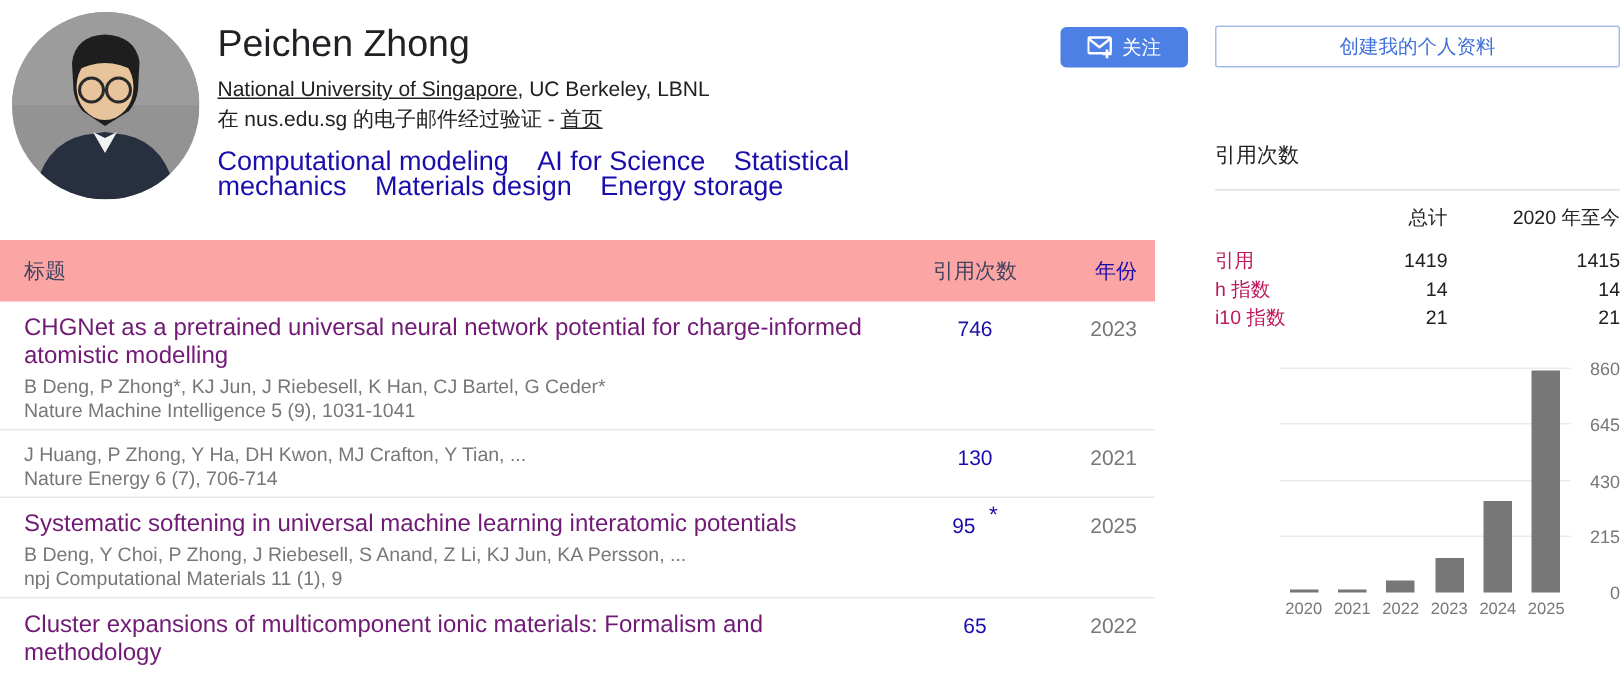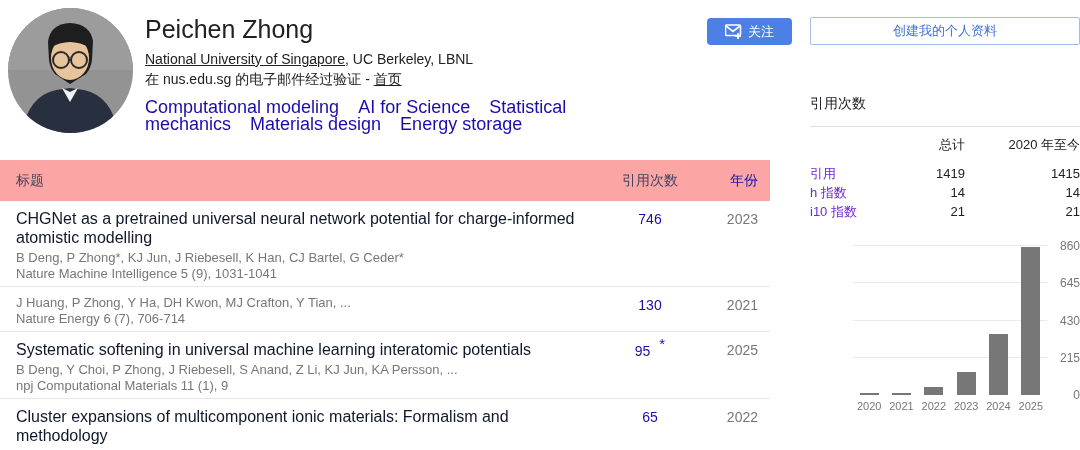--- a/index.html
+++ b/index.html
@@ -33,36 +33,36 @@
   
   .papers { position:absolute; left:0; top:160px; width:770px; }
   .papers-header { display:flex; align-items:center; height:41px; background:#fca5a5;
     font-size:14px; color:#43435e; }
   .ph-title { flex:1; padding-left:16px; }
   .ph-cites { width:100px; text-align:center; }
   .ph-year  { width:70px; text-align:right; padding-right:12px; color:#1a0dab; cursor:pointer; }
 
   .paper-row { display:flex; padding:8px 0 4px 0; border-bottom:1px solid #e8e8e8; }
   .p-main { flex:1; padding-left:16px; }
-  .p-title { display:block; font-size:16px; line-height:19px; color:#0f172a;
+  .p-title { display:block; font-size:16px; line-height:19px; color:#701a75;
     text-decoration:none; cursor:pointer; margin-bottom:3px; }
   .p-authors, .p-venue { font-size:13px; line-height:16px; color:#777; }
   .p-cites { width:100px; text-align:center; font-size:14px; padding-top:2px; position:relative; }
   .p-cites a { color:#1a0dab; text-decoration:none; cursor:pointer; }
   .p-star { color:#1a0dab; font-size:15px; position:relative; top:-7px; margin-left:9px; }
   .p-year { width:70px; text-align:right; padding-right:12px; font-size:14px;
     color:#777; padding-top:2px; }
 
   
   .citedby { position:absolute; left:810px; top:95px; width:270px; }
   .cb-title { font-size:14px; color:#202124; margin-bottom:13px; }
   .cb-table { width:100%; border-top:1px solid #e0e0e0; padding-top:8px; font-size:13px;margin-top:12px; }
   .cb-row { display:flex; line-height:19px; }
   .cb-head { color:#777; margin-bottom:10px; }
-  .cb-label { flex:1; color:#6d28d9; }
+  .cb-label { flex:1; color:#be185d; }
   .cb-all { width:75px; text-align:right; color:#202124; }
   .cb-since { width:115px; text-align:right; color:#202124; }
 
   
   .chart { position:absolute; left:853px; top:242px; width:227px; height:175px; }
   .chart-plot { position:absolute; left:0; top:4px; width:194px; height:149px; }
   .gridline { position:absolute; left:0; width:100%; height:1px; background:#ebebeb; }
   .bar { position:absolute; bottom:0; background:#777; cursor:pointer; }
   .ylabel { position:absolute; right:0; width:30px; text-align:right; font-size:12px;
     color:#777; line-height:14px; }

